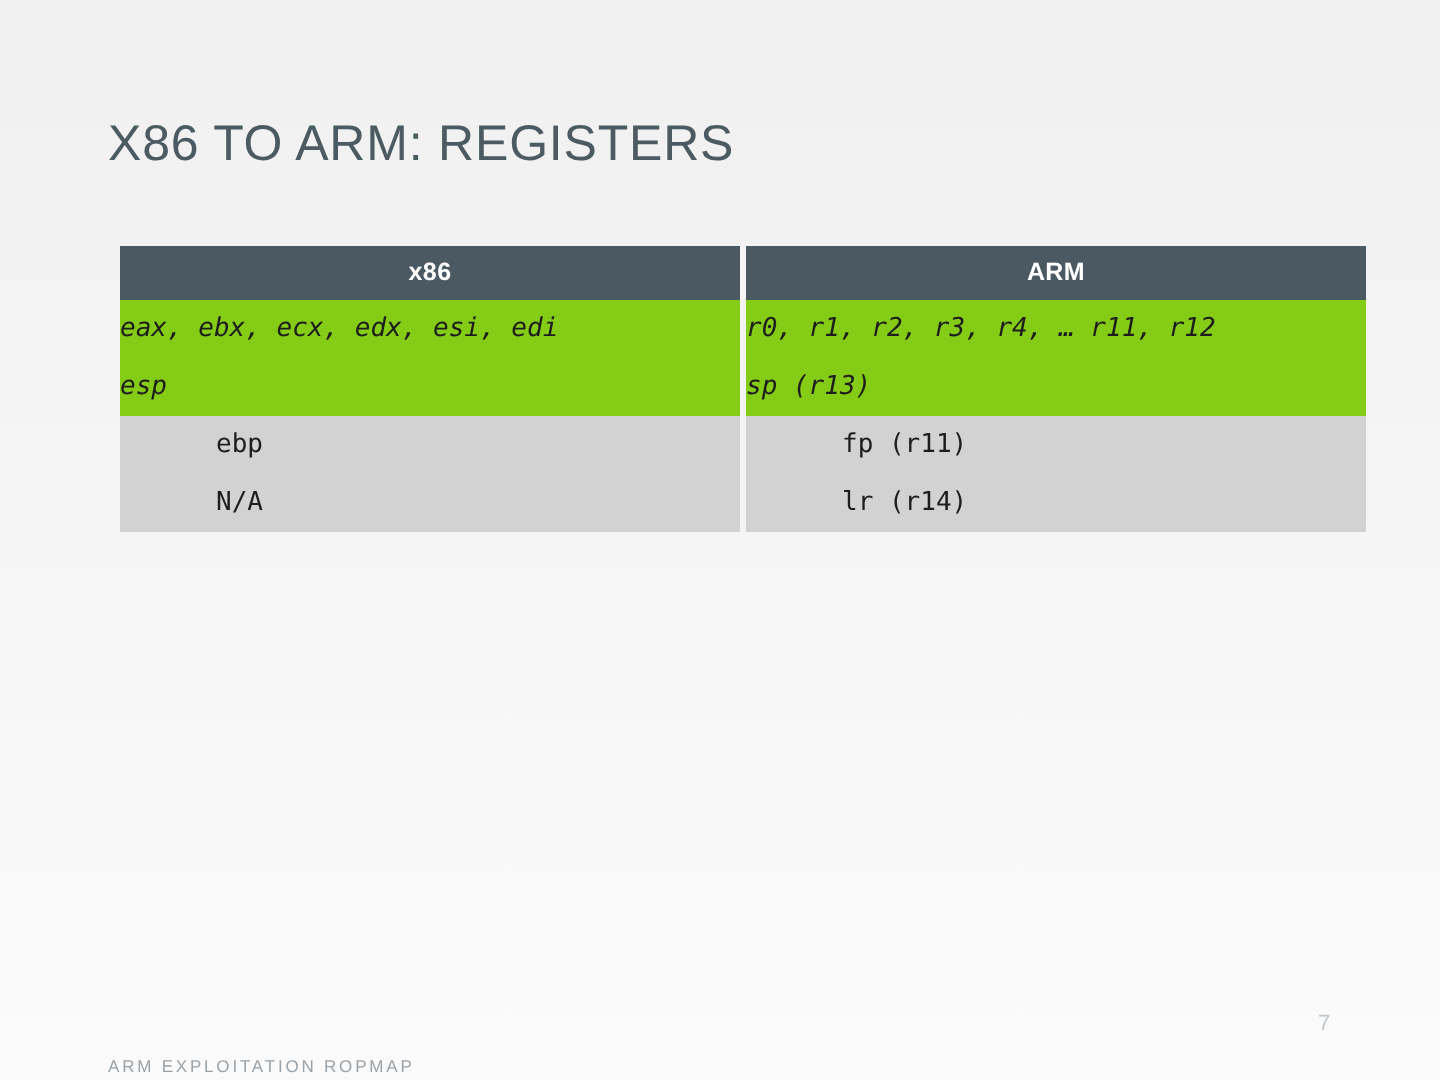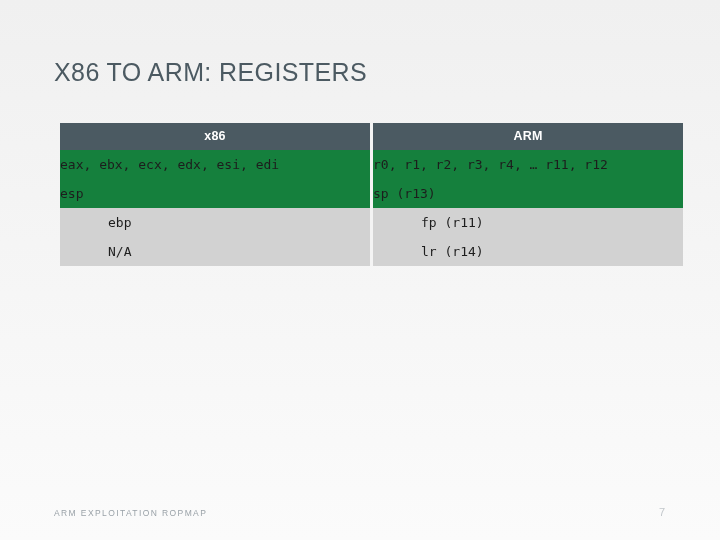--- a/index.html
+++ b/index.html
@@ -75,30 +75,30 @@
     height: 29px;
     line-height: 29px;
     font-family: "DejaVu Sans Mono", "Liberation Mono", monospace;
     font-size: 13px;
     color: #1d1d1d;
     padding-left: 9px;
     white-space: nowrap;
     overflow: hidden;
   }
 
-  tr.row-light .data-cell { background: #15803d; }
+  tr.row-light .data-cell { background: #84cc16; font-style: italic; }
   tr.row-dark  .data-cell { background: #d2d2d2; padding-left: 48px; }
   tr.row-light .gap-cell,
   tr.row-dark  .gap-cell  { background: #f4f4f4; }
 
   
   .footer-label {
     position: absolute;
     left: 54px;
-    top: 508px;
+    top: 528px;
     font-size: 8.5px;
     letter-spacing: 1.4px;
     color: #9aa2a8;
     white-space: nowrap;
   }
 
   .footer-page {
     position: absolute;
     left: 650px;
     top: 506px;

